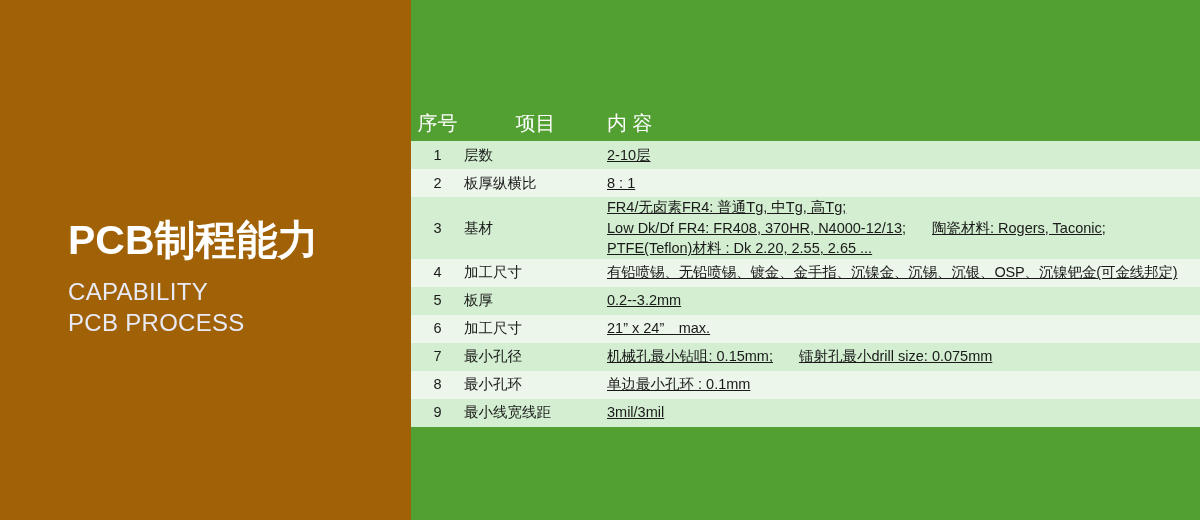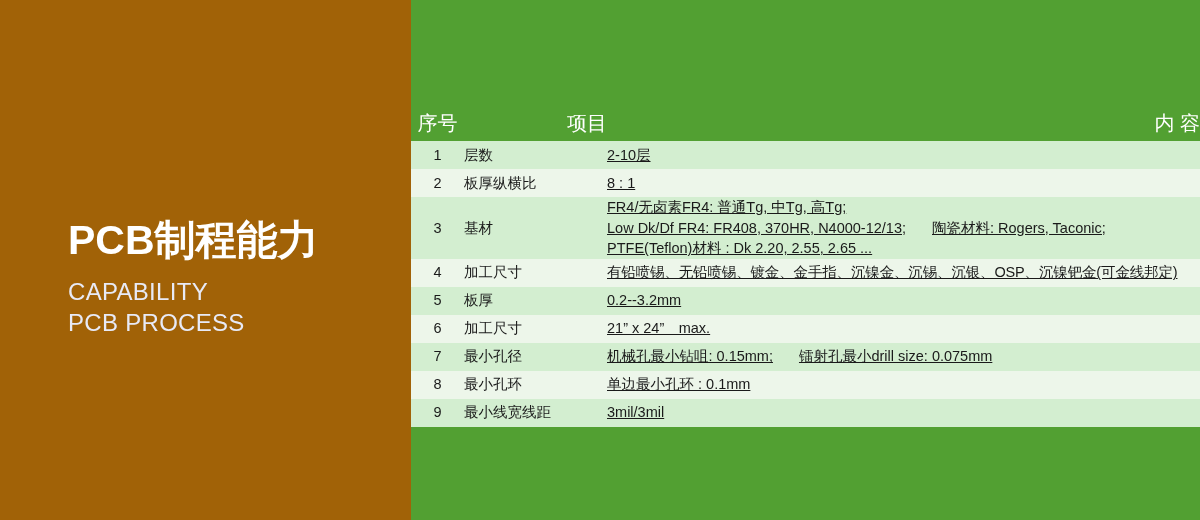--- a/index.html
+++ b/index.html
@@ -82,22 +82,22 @@
     color: #ffffff;
     font-size: 20px;
     font-weight: normal;
     height: 36px;
     vertical-align: middle;
     padding: 0;
     border: none;
   }
 
   th.h-no   { text-align: center; border-right: 1px solid #eaf6e6; }
-  th.h-item { text-align: right; border-right: 1px solid #eaf6e6; }
-  th.h-desc { text-align: right; letter-spacing: 0px; }
+  th.h-item { text-align: center; border-right: 1px solid #eaf6e6; }
+  th.h-desc { text-align: left; letter-spacing: 0px; }
 
   #spec-table tbody td {
     font-size: 14.5px;
     color: #1a1a1a;
     padding: 0;
     border: none;
     vertical-align: middle;
     line-height: 1.42;
   }
 

